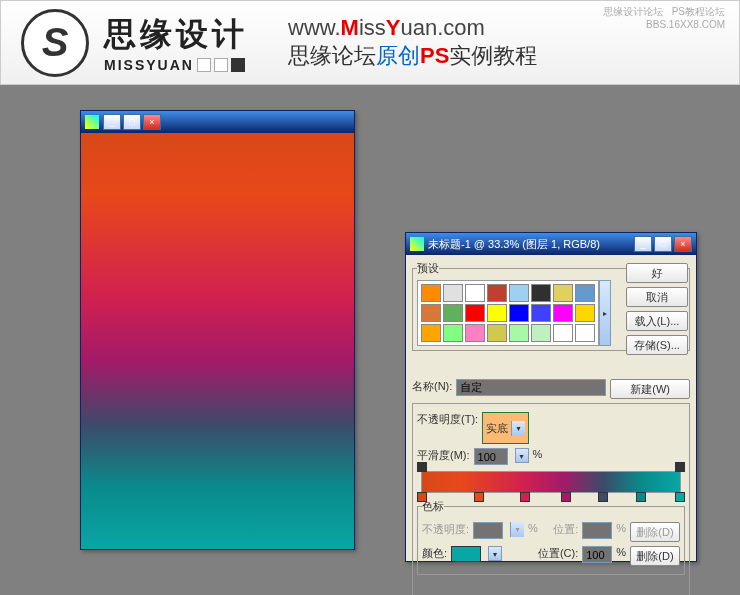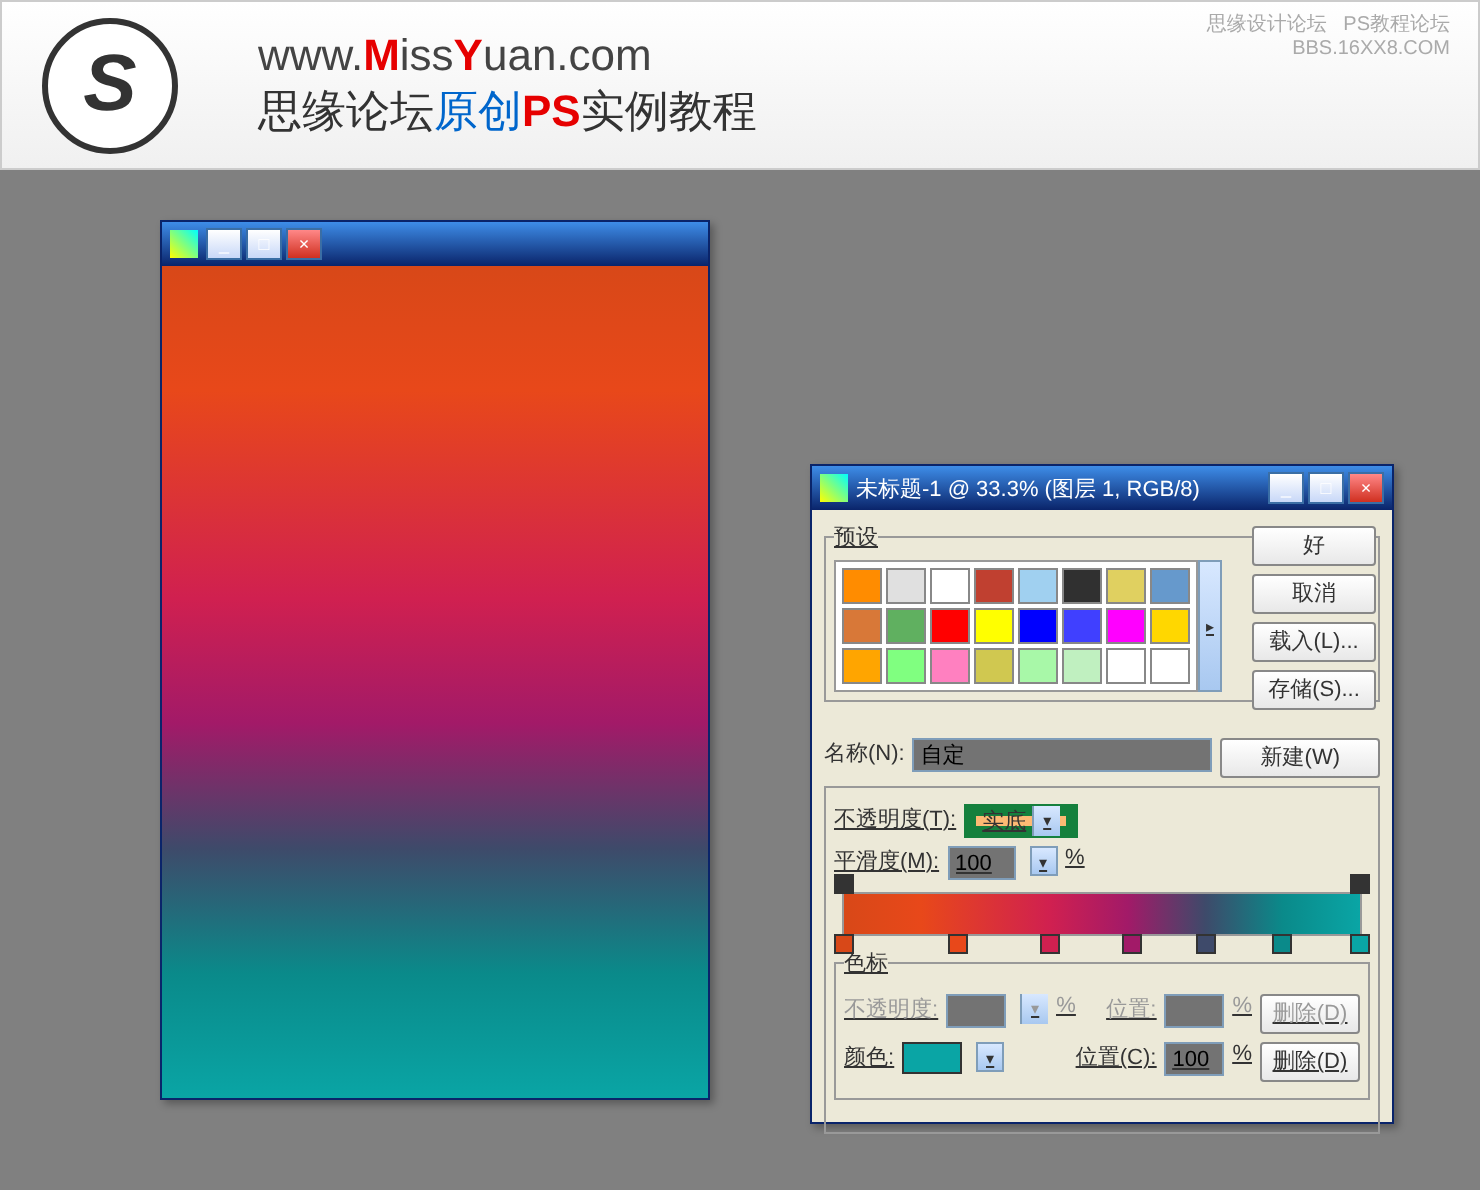--- a/index.html
+++ b/index.html
@@ -28,48 +28,57 @@
 .winbtns { display: flex; gap: 2px; }
 .winbtn { width: 18px; height: 16px; background: linear-gradient(#fff,#c8d8f8); border: 1px solid #3a6ea5; font-size: 9px; text-align: center; line-height: 14px; cursor: pointer; }
 .winbtn.close { background: linear-gradient(#f88,#d03020); color: #fff; }
 
 .win1 { top: 110px; left: 80px; width: 275px; height: 440px; }
 .canvas1 { position: absolute; top: 22px; left: 0; right: 0; bottom: 0; background: linear-gradient(to bottom, #d84818 0%, #e8481a 15%, #d02050 40%, #a21a68 55%, #3e4a6a 70%, #0a8a8a 85%, #0aa5a5 100%); }
 
 .win2 { top: 232px; left: 405px; width: 292px; height: 330px; }
 .dialog-body { position: absolute; top: 22px; left: 0; right: 0; bottom: 0; background: #ece9d8; padding: 6px; font-size: 11px; color: #333; }
 
-fieldset { border: 1px solid #999; margin-bottom: 12px; padding: 4px; text-decoration: underline; }
+fieldset { border: 1px solid #999; margin-bottom: 22px; padding: 4px; }
 legend { font-size: 11px; color: #333; }
 .swatches { display: grid; grid-template-columns: repeat(8, 20px); grid-template-rows: repeat(3, 18px); gap: 2px; padding: 3px; background: #fff; border: 1px solid #999; }
 .sw { border: 1px solid #888; cursor: pointer; }
 
 .btn { width: 62px; height: 20px; background: linear-gradient(#fff,#e8e8e8); border: 1px solid #888; border-radius: 2px; font-size: 11px; text-align: center; line-height: 18px; cursor: pointer; margin-bottom: 4px; }
 .sidebtns { position: absolute; top: 8px; right: 8px; }
 
 .row { display: flex; align-items: flex-start; gap: 4px; margin: 4px 0; }
 .lbl { white-space: nowrap; }
 .txtin { border: 1px solid #7f9db9; background: #737373; height: 17px; font-size: 11px; padding: 0 3px; }
-.dropdown { border: 6px solid #15803d; background: #fdba74; height: 17px; font-size: 11px; padding: 0 3px; display: inline-flex; align-items: center; cursor: pointer; }
+.dropdown { border: 1px solid #15803d; background: #fdba74; height: 32px; font-size: 11px; padding: 0 3px; display: inline-flex; align-items: center; cursor: pointer; }
 .dd-arrow { width: 14px; height: 15px; background: linear-gradient(#d8e8ff,#a8c8f0); border-left: 1px solid #7f9db9; text-align: center; font-size: 8px; line-height: 15px; margin-left: 3px; }
 
 .grad-bar { height: 22px; margin: 6px 4px; position: relative; border: 1px solid #999; background: linear-gradient(to right, #d84818 0%, #e8481a 15%, #d02050 40%, #a21a68 55%, #3e4a6a 70%, #0a8a8a 85%, #0aa5a5 100%); }
 .stop { position: absolute; width: 10px; height: 10px; border: 1px solid #333; cursor: pointer; }
 .stop.t { top: -10px; background: #333; }
 .stop.b { bottom: -10px; }
 .stop.b.sel { background: #333; }
 .disabled { color: #999; }
 .color-box { width: 30px; height: 16px; border: 1px solid #333; }
 </style>
 </head>
 <body>
 
 <div class="header">
   <div class="logo-circle">
     <span class="logo-s">S</span>
+  </div>
+  <div class="brand">
+    <div class="brand-main">思缘设计</div>
+    <div class="brand-sub">
+      <span>MISSYUAN</span>
+      <span class="sq" style="background:#fff;border:1px solid #aaa"></span>
+      <span class="sq" style="background:#fff;border:1px solid #aaa"></span>
+      <span class="sq" style="background:#333"></span>
+    </div>
   </div>
   <div class="url-block">
     <div class="url-line">
       <span>www.</span><span class="url-m">M</span><span>iss</span><span class="url-y">Y</span><span>uan.com</span>
     </div>
     <div class="tagline">
       <span>思缘论坛</span><span class="tag-blue">原创</span><span class="tag-red">PS</span><span>实例教程</span>
     </div>
   </div>
 </div>

